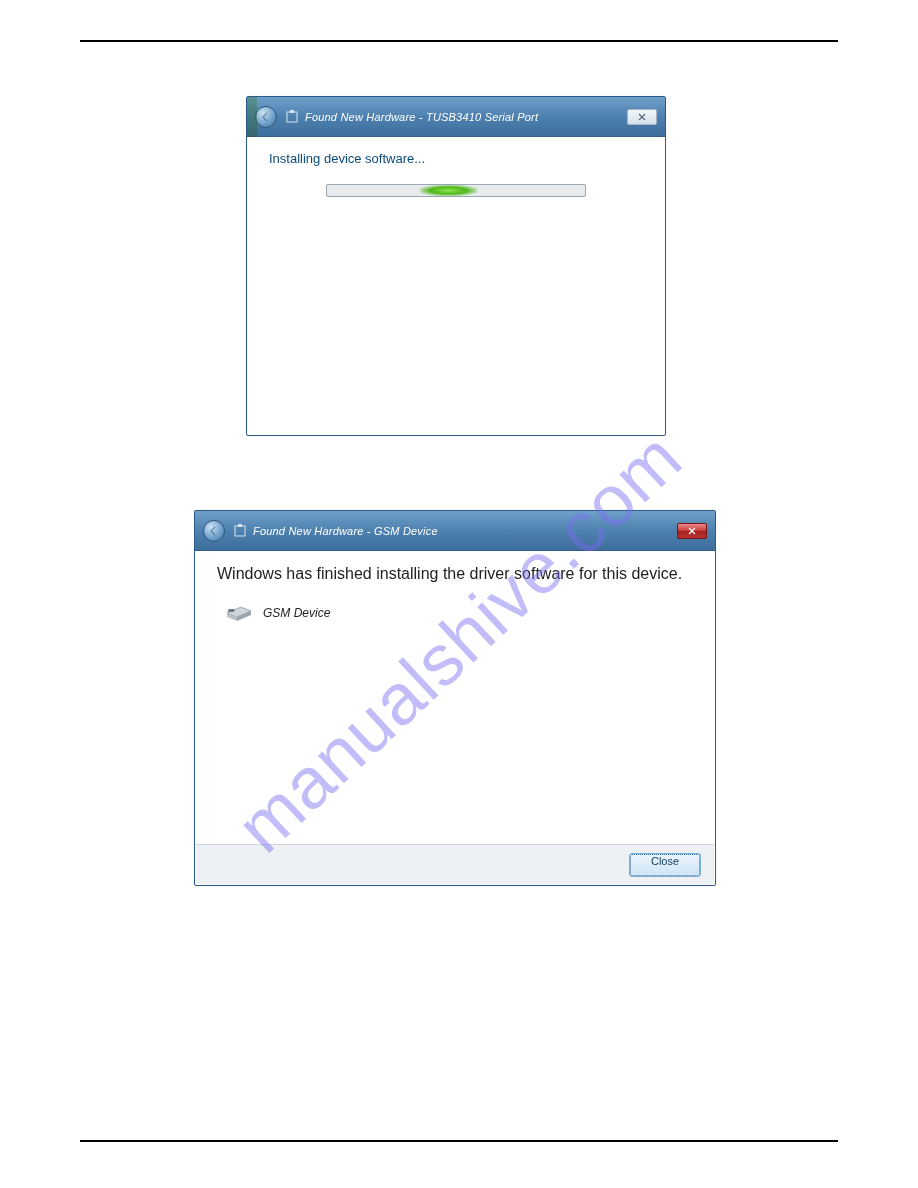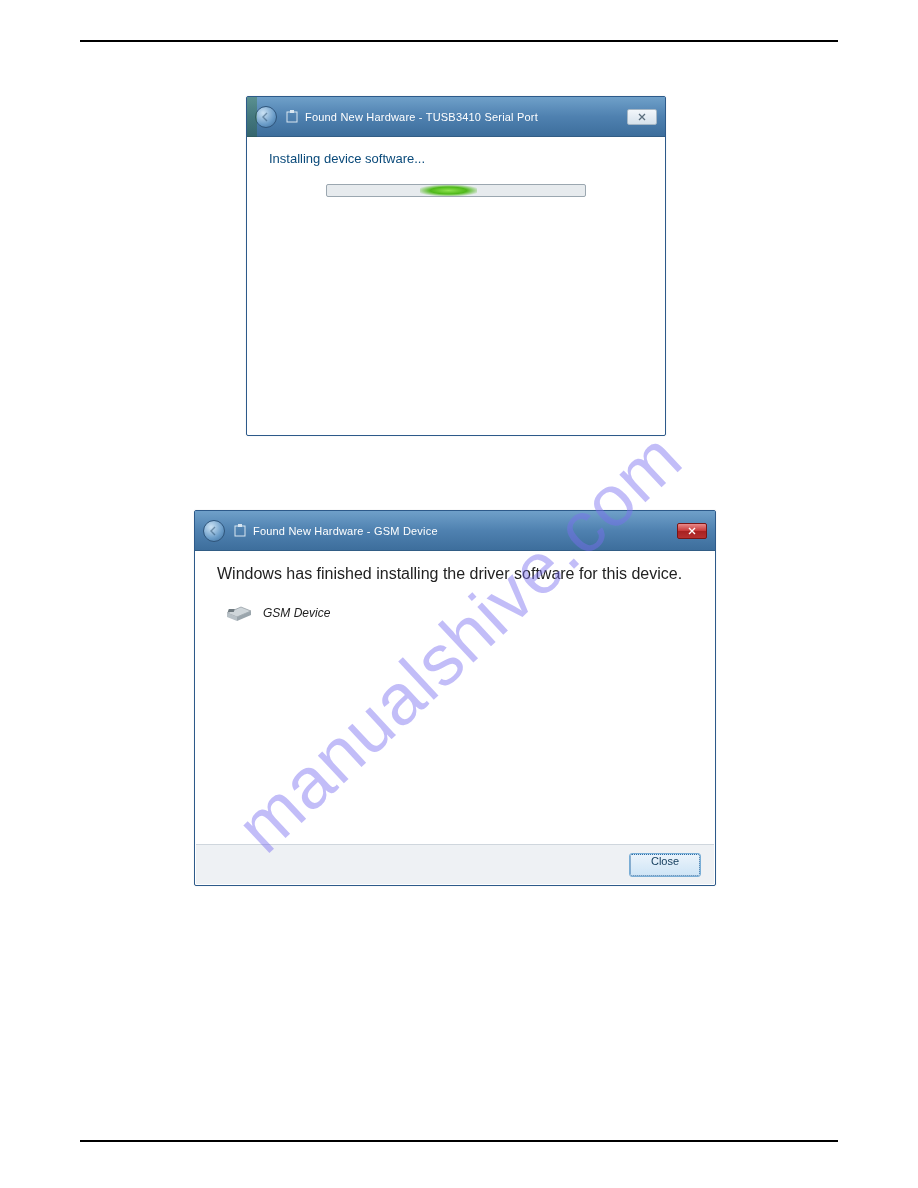--- a/index.html
+++ b/index.html
@@ -31,20 +31,21 @@
   }
   .dialog-header {
     height: 40px;
     background: linear-gradient(#6fa0c9 0%, #4f81b0 50%, #3d6e9c 100%);
     border-bottom: 1px solid #325d85;
     display: flex;
     align-items: center;
     padding: 0 8px;
     color: #fff;
     font-size: 11px;
+    font-style: italic;
   }
   .hdr-back {
     width: 22px; height: 22px; border-radius: 50%;
     background: radial-gradient(circle at 35% 30%, #cce3f5, #6a9cc8 60%, #3d6e9c);
     border: 1px solid #2f557b;
     display: flex; align-items: center; justify-content: center;
     margin-right: 8px;
     color: #1a3c5a;
   }
   .hdr-back svg { width: 10px; height: 10px; opacity: .45; }

